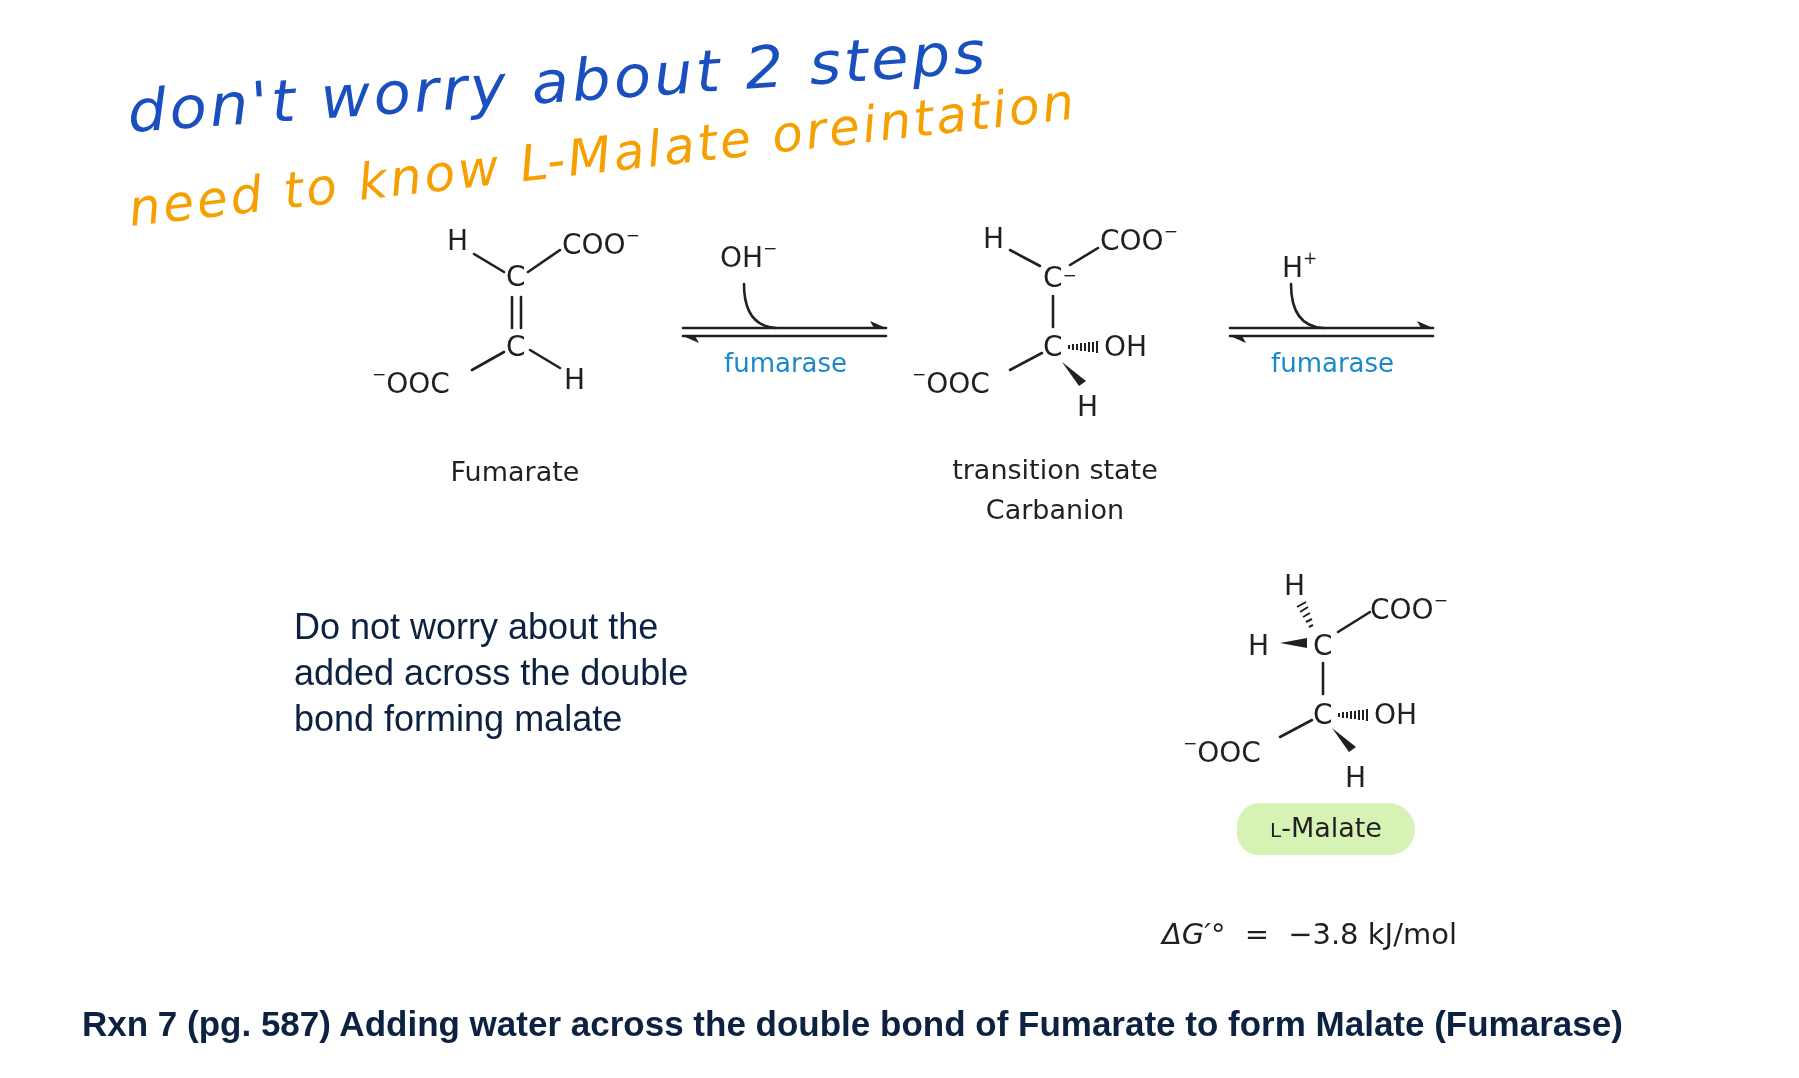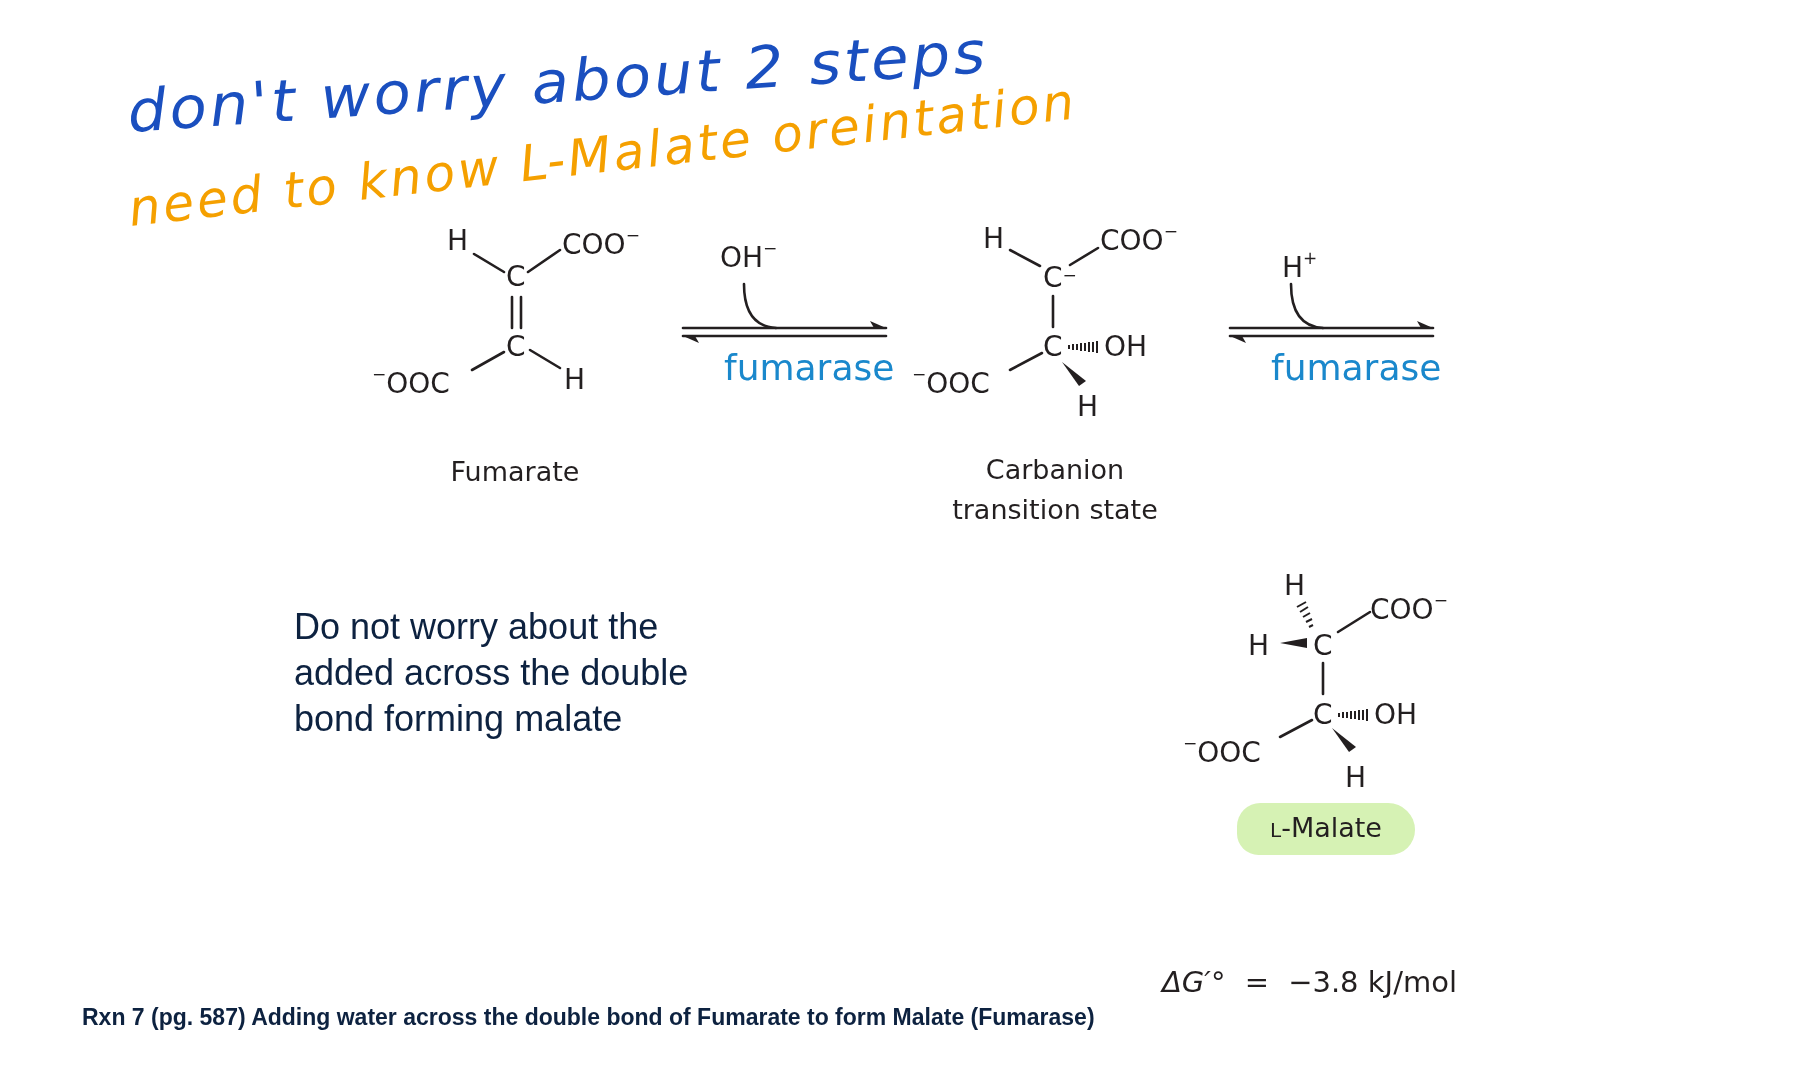--- a/index.html
+++ b/index.html
@@ -1,26 +1,26 @@
 <!DOCTYPE html>
 <html><head>
 <meta charset="utf-8">
 <style>
   html, body { margin:0; padding:0; background:#ffffff; }
   body { width:1799px; height:1078px; position:relative; overflow:hidden; font-family:"DejaVu Sans", sans-serif; }
   .abs { position:absolute; white-space:nowrap; }
   .chem { font-family:"DejaVu Sans", sans-serif; color:#231f20; font-size:28px; line-height:1; }
   .sup { font-size:17px; vertical-align:13px; }
-  .enzyme { font-family:"DejaVu Sans", sans-serif; color:#1a88cc; font-size:36px; line-height:1; }
+  .enzyme { font-family:"DejaVu Sans", sans-serif; color:#1a88cc; font-size:26px; line-height:1; }
   .caption { font-family:"DejaVu Sans", sans-serif; color:#231f20; font-size:27px; line-height:40px; text-align:center; }
   .hand { font-family:"DejaVu Sans", sans-serif; font-style:italic; font-weight:300; letter-spacing:3px; transform-origin:left bottom; }
   .hand-blue { color:#1a4fbf; font-size:58px; transform:rotate(-4deg) scaleX(1.05); }
   .hand-orange { color:#f5a000; font-size:50px; transform:rotate(-6.5deg); }
   .note { font-family:"Liberation Sans", sans-serif; color:#0d2240; font-size:36px; line-height:46px; }
-  .title { font-family:"Liberation Sans", sans-serif; font-weight:bold; color:#0d2240; font-size:23px; line-height:1; }
+  .title { font-family:"Liberation Sans", sans-serif; font-weight:bold; color:#0d2240; font-size:35px; line-height:1; }
   .hl { position:absolute; background:#d6f2b4; border-radius:26px 30px 28px 24px; }
   .dg { font-family:"DejaVu Sans", sans-serif; color:#231f20; font-size:29px; line-height:1; }
   svg { position:absolute; left:0; top:0; }
 </style>
 </head>
 <body>
 
 <div class="abs hand hand-blue" style="left:130px; top:78px;">don't worry about 2 steps</div>
 <div class="abs hand hand-orange" style="left:132px; top:180px;">need to know L-Malate oreintation</div>
 
@@ -104,40 +104,40 @@
 <div class="abs enzyme" style="left:724px; top:350px;">fumarase</div>
 
 <div class="abs chem" style="left:983px; top:225px;">H</div>
 <div class="abs chem" style="left:1100px; top:223px;"><span>COO</span><span class="sup">−</span></div>
 <div class="abs chem" style="left:1043px; top:264px;"><span>C</span><span class="sup" style="vertical-align:6px;">−</span></div>
 <div class="abs chem" style="left:1043px; top:333px;">C</div>
 <div class="abs chem" style="left:1104px; top:333px;">OH</div>
 <div class="abs chem" style="left:912px; top:366px;"><span class="sup">−</span><span>OOC</span></div>
 <div class="abs chem" style="left:1077px; top:393px;">H</div>
 <div class="abs caption" style="left:930px; top:450px; width:250px;">
+  <div>transition state</div>
   <div>Carbanion</div>
-  <div>transition state</div>
 </div>
 
 <div class="abs chem" style="left:1282px; top:250px;"><span>H</span><span class="sup">+</span></div>
 <div class="abs enzyme" style="left:1271px; top:350px;">fumarase</div>
 
 <div class="abs chem" style="left:1284px; top:572px;">H</div>
 <div class="abs chem" style="left:1248px; top:632px;">H</div>
 <div class="abs chem" style="left:1313px; top:632px;">C</div>
 <div class="abs chem" style="left:1370px; top:592px;"><span>COO</span><span class="sup">−</span></div>
 <div class="abs chem" style="left:1313px; top:701px;">C</div>
 <div class="abs chem" style="left:1374px; top:701px;">OH</div>
 <div class="abs chem" style="left:1183px; top:735px;"><span class="sup">−</span><span>OOC</span></div>
 <div class="abs chem" style="left:1345px; top:764px;">H</div>
 
 <div class="hl" style="left:1237px; top:803px; width:178px; height:52px;"></div>
 <div class="abs caption" style="left:1237px; top:808px; width:178px;"><span style="font-size:20px;">L</span><span>-Malate</span></div>
 
-<div class="abs dg" style="left:1162px; top:968px;">
+<div class="abs dg" style="left:1162px; top:920px;">
   <span style="font-style:italic;">ΔG′°</span>
   <span style="margin:0 10px;">=</span>
   <span>−3.8 kJ/mol</span>
 </div>
 
 <div class="abs note" style="left:294px; top:604px;">
   <div>Do not worry about the</div>
   <div>added across the double</div>
   <div>bond forming malate</div>
 </div>

